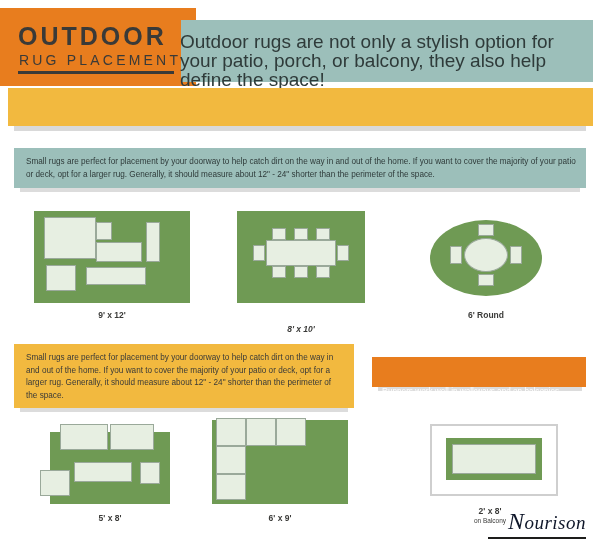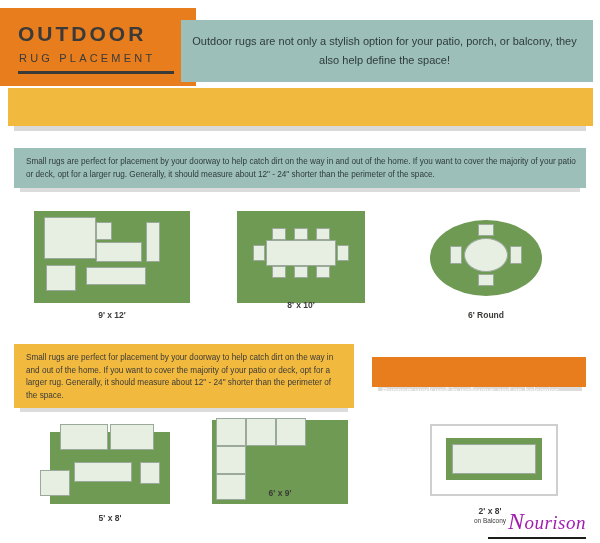--- a/index.html
+++ b/index.html
@@ -13,37 +13,37 @@
   }
   .page { position:relative; width:600px; height:543px; background:#fff; }
 
   
   .hdr-orange {
     position:absolute; left:0; top:8px; width:196px; height:78px;
     background:#e87d1e;
   }
   .hdr-title {
     position:absolute; left:18px; top:22px;
-    font-size:21px; font-weight:bold; letter-spacing:3px; color:#3a3a38;
+    font-size:25px; font-weight:bold; letter-spacing:3px; color:#3a3a38;
     font-family:"Liberation Sans", sans-serif;
   }
   .hdr-sub {
     position:absolute; left:19px; top:52px;
-    font-size:11px; letter-spacing:3.2px; color:#3a3a38;
+    font-size:14px; letter-spacing:3.2px; color:#3a3a38;
   }
   .hdr-rule {
     position:absolute; left:18px; top:71px; width:156px; height:3px; background:#3a3a38;
   }
   .hdr-teal {
     position:absolute; left:181px; top:20px; width:412px; height:62px;
     background:#9cbfba;
   }
   .hdr-teal-text {
-    position:absolute; left:192px; top:32px; width:385px;
-    text-align:center; font-size:11px; line-height:19px; color:#2f3b3a;
+    position:absolute; left:180px; top:32px; width:385px;
+    text-align:left; font-size:19px; line-height:19px; color:#2f3b3a;
   }
 
   
   .band-yellow {
     position:absolute; left:8px; top:88px; width:585px; height:38px;
     background:#f2b93f;
   }
   .band-yellow-text {
     position:absolute; left:24px; top:100px; width:560px;
     font-size:10.5px; color:#3a3a38;
@@ -95,21 +95,21 @@
     font-size:8.2px; color:#ffffff;margin-top:20px;
   }
   .band-orange2-shadow {
     position:absolute; left:378px; top:387px; width:204px; height:4px; background:#dcdcdc;
   }
 
   
   .logo {
     position:absolute; right:14px; bottom:8px;
     font-family:"Liberation Serif", serif; font-style:italic;
-    font-size:19px; color:#a21caf; letter-spacing:0.5px;margin-left:12px;
+    font-size:19px; color:#0f172a; letter-spacing:0.5px;margin-left:12px;
   }
   .logo-n { font-size:24px; }
   .logo-rule { position:absolute; right:14px; bottom:4px; width:98px; height:2px; background:#1d1d1b; }
 
   .bal-frame { position:absolute; background:#ffffff; border:2px solid #cfcfcf; }
 </style>
 </head>
 <body>
 
 <div class="page">
@@ -145,21 +145,21 @@
     <div class="rug" style="left:237px; top:211px; width:128px; height:92px;"></div>
     <div class="furn" style="left:266px; top:240px; width:70px; height:26px;"></div>
     <div class="furn" style="left:272px; top:228px; width:14px; height:12px;"></div>
     <div class="furn" style="left:294px; top:228px; width:14px; height:12px;"></div>
     <div class="furn" style="left:316px; top:228px; width:14px; height:12px;"></div>
     <div class="furn" style="left:272px; top:266px; width:14px; height:12px;"></div>
     <div class="furn" style="left:294px; top:266px; width:14px; height:12px;"></div>
     <div class="furn" style="left:316px; top:266px; width:14px; height:12px;"></div>
     <div class="furn" style="left:253px; top:245px; width:12px; height:16px;"></div>
     <div class="furn" style="left:337px; top:245px; width:12px; height:16px;"></div>
-    <div class="cap" style="left:237px; top:300px; width:128px;">8' x 10'</div>
+    <div class="cap" style="left:237px; top:324px; width:128px;font-style:italic;">8' x 10'</div>
   </div>
 
   <div>
     <div class="rug oval" style="left:430px; top:220px; width:112px; height:76px;"></div>
     <div class="furn oval" style="left:464px; top:238px; width:44px; height:34px;"></div>
     <div class="furn" style="left:478px; top:224px; width:16px; height:12px;"></div>
     <div class="furn" style="left:478px; top:274px; width:16px; height:12px;"></div>
     <div class="furn" style="left:450px; top:246px; width:12px; height:18px;"></div>
     <div class="furn" style="left:510px; top:246px; width:12px; height:18px;"></div>
     <div class="cap" style="left:430px; top:310px; width:112px;">6' Round</div>
@@ -183,21 +183,21 @@
     <div class="cap" style="left:50px; top:513px; width:120px;">5' x 8'</div>
   </div>
 
   <div>
     <div class="rug" style="left:212px; top:420px; width:136px; height:84px;"></div>
     <div class="furn" style="left:216px; top:418px; width:30px; height:28px;"></div>
     <div class="furn" style="left:246px; top:418px; width:30px; height:28px;"></div>
     <div class="furn" style="left:276px; top:418px; width:30px; height:28px;"></div>
     <div class="furn" style="left:216px; top:446px; width:30px; height:28px;"></div>
     <div class="furn" style="left:216px; top:474px; width:30px; height:26px;"></div>
-    <div class="cap" style="left:212px; top:488px; width:136px;text-align:center;">6' x 9'</div>
+    <div class="cap" style="left:212px; top:513px; width:136px;text-align:center;">6' x 9'</div>
   </div>
 
   <div>
     <div class="bal-frame" style="left:430px; top:424px; width:128px; height:72px;"></div>
     <div class="rug" style="left:446px; top:438px; width:96px; height:42px;"></div>
     <div class="furn" style="left:452px; top:444px; width:84px; height:30px;"></div>
     <div class="cap" style="left:426px; top:506px; width:128px;">
       <span>2' x 8'</span>
       <span class="cap-sub">on Balcony</span>
     </div>

